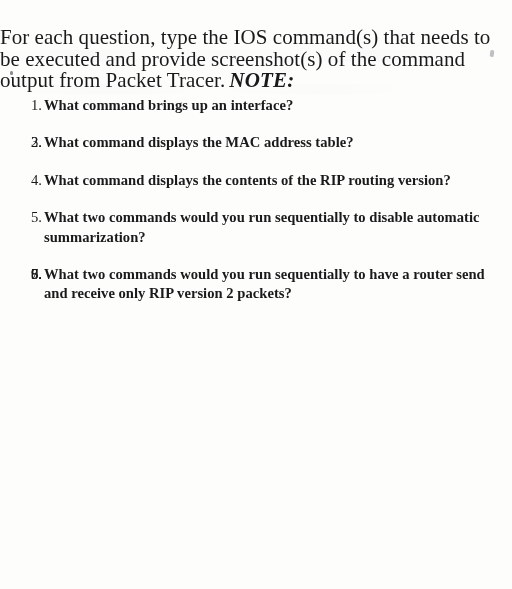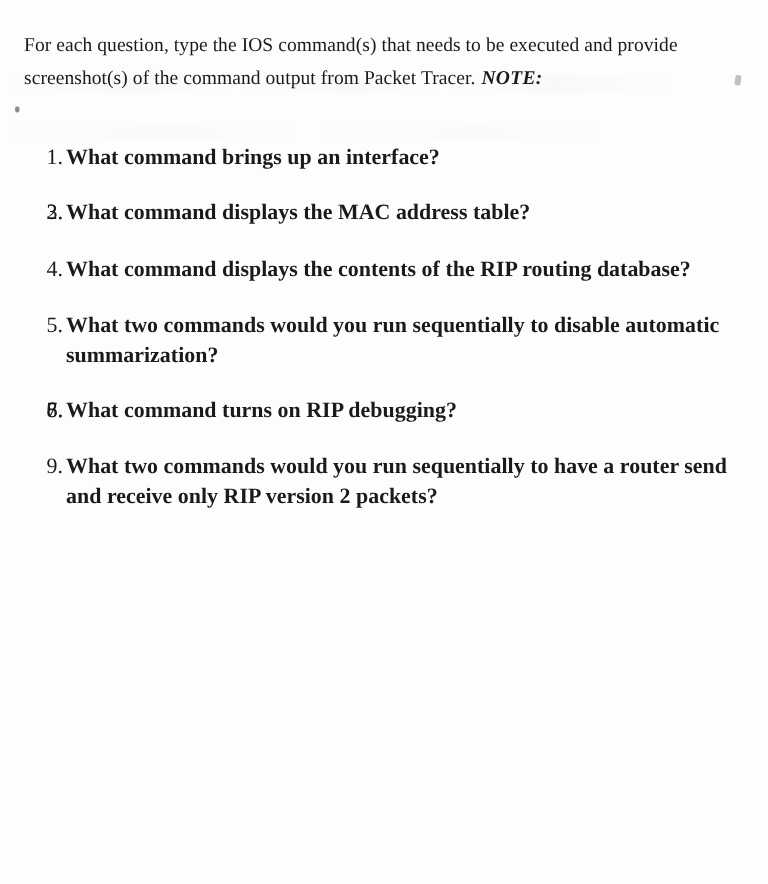--- a/index.html
+++ b/index.html
@@ -79,24 +79,24 @@
     background: #8d8d96;
     opacity: 0.55;
     border-radius: 30%;
     transform: rotate(8deg);
     pointer-events: none;
   }
 
   
   .intro {
     position: absolute;
-    left: 16px;
+    left: 0;
     top: 6px;
     width: 496px;
-    font-size: 13px;
+    font-size: 21px;
     line-height: 21.5px;
     text-align: left;
     letter-spacing: 0.05px;
   }
   .intro .note {
     font-weight: bold;
     font-style: italic;
     letter-spacing: 0.2px;
     padding-left: 4px;
   }
@@ -152,39 +152,38 @@
       <span class="num">2.</span>
     </div>
 
     <div class="q">
       <span class="num">3.</span>
       <span class="txt">What command displays the MAC address table?</span>
     </div>
 
     <div class="q">
       <span class="num">4.</span>
-      <span class="txt">What command displays the contents of the RIP routing database?</span>
+      <span class="txt">What command displays the contents of the RIP routing version?</span>
     </div>
 
     <div class="q">
       <span class="num">5.</span>
       <span class="txt">What two commands would you run sequentially to disable automatic summarization?</span>
     </div>
 
     <div class="q">
       <span class="num">6.</span>
     </div>
 
     <div class="q">
       <span class="num">7.</span>
     </div>
 
     <div class="q">
       <span class="num">8.</span>
-      <span class="txt">What command turns on RIP debugging?</span>
     </div>
 
     <div class="q">
       <span class="num">9.</span>
       <span class="txt">What two commands would you run sequentially to have a router send and receive only RIP version 2 packets?</span>
     </div>
 
   </div>
 </div>
 

